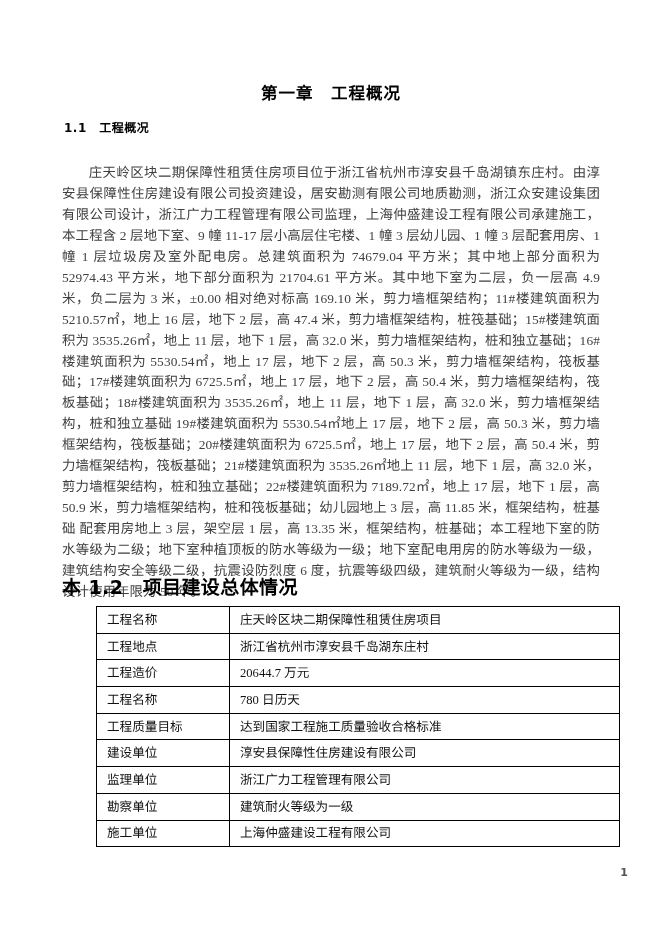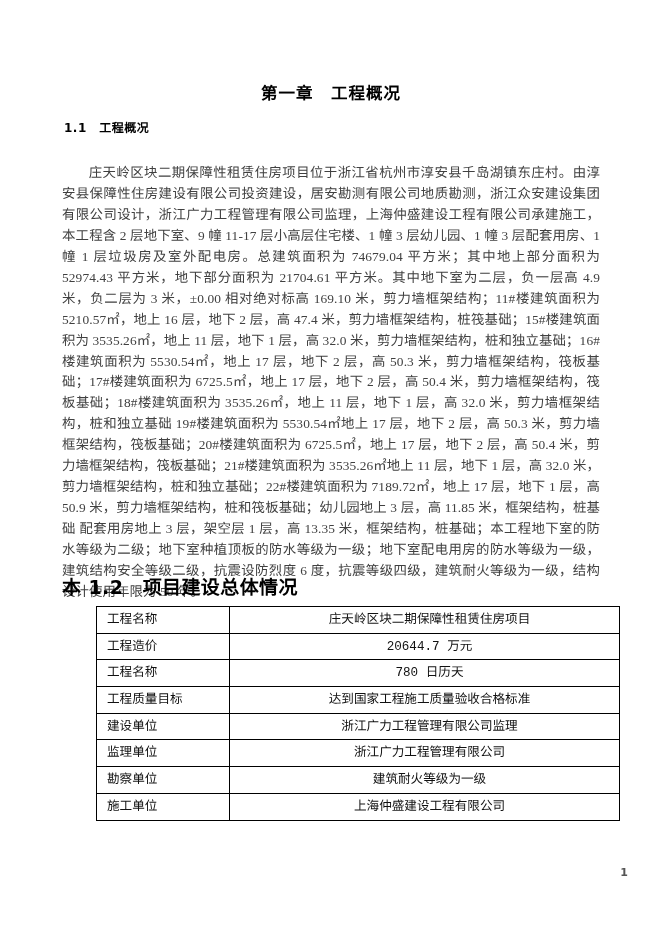--- a/index.html
+++ b/index.html
@@ -84,36 +84,35 @@
     width: 501px;
   }
   table.info-table {
     border-collapse: collapse;
     width: 501px;
     table-layout: fixed;
     border: 1.6px solid #000;
   }
   table.info-table td {
     border: 1px solid #000;
-    font-family: Liberation Mono, monospace;
+    font-family: Liberation Serif, serif;
     font-size: 12.6px;
     line-height: 14px;
     height: 21.7px;
     padding: 2px 0 2px 10px;
     vertical-align: middle;
     color: #111;
     white-space: nowrap;
     overflow: hidden;
   }
   table.info-table td.label-cell {
     width: 122px;
   }
   table.info-table td.value-cell {
     width: 379px;
-    text-align: center;
   }
 
   
   .page-number {
     position: absolute;
     left: 0;
     top: 866px;
     width: 628px;
     text-align: right;
     font-family: "DejaVu Sans", "Liberation Sans", sans-serif;
@@ -136,34 +135,38 @@
   <div class="section-heading-2">本 1.2　项目建设总体情况</div>
 
   <div class="info-table-wrap">
     <table class="info-table">
       <tbody>
           <tr>
             <td class="label-cell">工程名称</td>
             <td class="value-cell">庄天岭区块二期保障性租赁住房项目</td>
           </tr>
           <tr>
+            <td class="label-cell">工程地点</td>
+            <td class="value-cell">浙江省杭州市淳安县千岛湖东庄村</td>
+          </tr>
+          <tr>
             <td class="label-cell">工程造价</td>
             <td class="value-cell">20644.7 万元</td>
           </tr>
           <tr>
             <td class="label-cell">工程名称</td>
             <td class="value-cell">780 日历天</td>
           </tr>
           <tr>
             <td class="label-cell">工程质量目标</td>
             <td class="value-cell">达到国家工程施工质量验收合格标准</td>
           </tr>
           <tr>
             <td class="label-cell">建设单位</td>
-            <td class="value-cell">浙江广力工程管理有限公司监理</td>
+            <td class="value-cell">淳安县保障性住房建设有限公司</td>
           </tr>
           <tr>
             <td class="label-cell">监理单位</td>
             <td class="value-cell">浙江广力工程管理有限公司</td>
           </tr>
           <tr>
             <td class="label-cell">勘察单位</td>
             <td class="value-cell">建筑耐火等级为一级</td>
           </tr>
           <tr>

